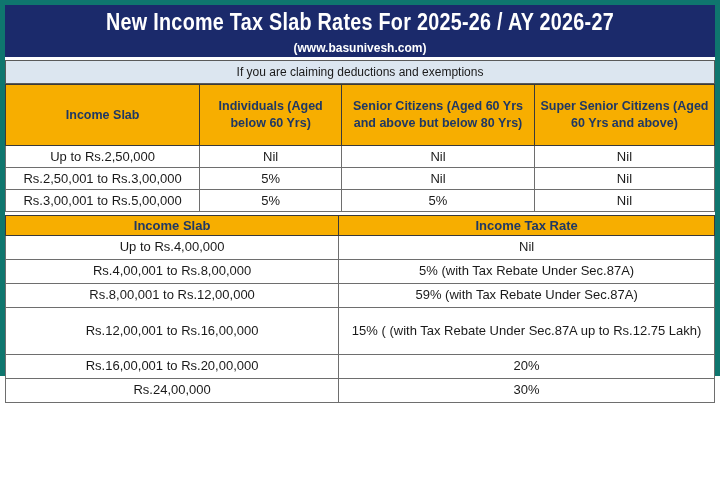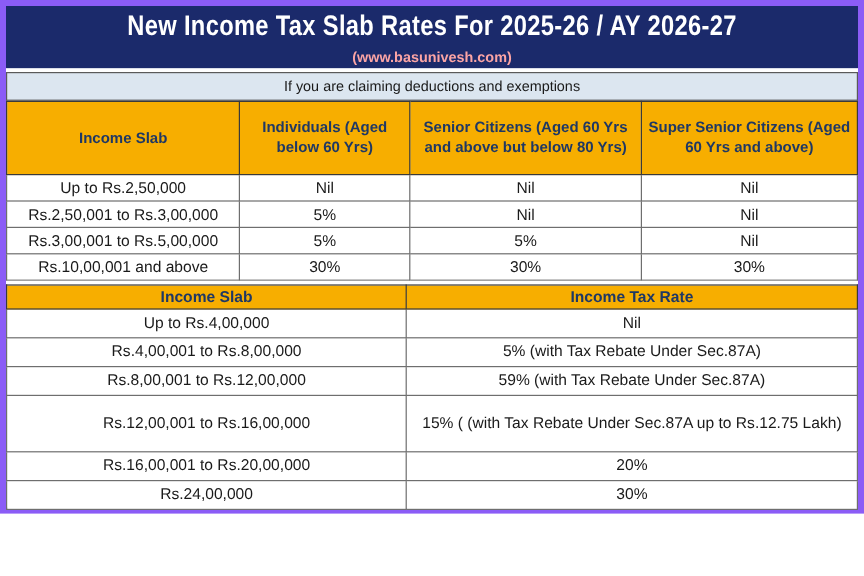--- a/index.html
+++ b/index.html
@@ -7,22 +7,22 @@
     padding: 0;
     width: 720px;
     height: 480px;
     overflow: hidden;
     background: #ffffff;
     font-family: "Liberation Sans", "DejaVu Sans", sans-serif;
   }
   .frame {
     box-sizing: border-box;
     width: 720px;
-    height: 428px;
-    border: 5px solid #8b5cf6;
+    height: 376px;
+    border: 5px solid #0f766e;
     background: #ffffff;
   }
   
   .title-bar {
     height: 52px;
     background: #1b2a6b;
     color: #ffffff;
     text-align: center;
     overflow: hidden;
   }
@@ -34,21 +34,21 @@
     letter-spacing: 0.3px;
     transform: scale(0.94, 1.12);
     transform-origin: center top;
     color: #ffffff;
   }
   .subtitle {
     display: block;
     margin-top: 8px;
     font-size: 12px;
     font-weight: 700;
-    color: #fca5a5;
+    color: #ffffff;
   }
   .gap { height: 3px; background: #ffffff; }
   
   .section-heading {
     box-sizing: border-box;
     border: 1px solid #5a5a5a;
     background: #dce6f0;
     color: #1a1a1a;
     text-align: center;
     font-size: 12px;
@@ -126,26 +126,20 @@
           <td>5%</td>
           <td>Nil</td>
           <td>Nil</td>
         </tr>
         <tr>
           <td>Rs.3,00,001 to Rs.5,00,000</td>
           <td>5%</td>
           <td>5%</td>
           <td>Nil</td>
         </tr>
-        <tr>
-          <td>Rs.10,00,001 and above</td>
-          <td>30%</td>
-          <td>30%</td>
-          <td>30%</td>
-        </tr>
       </tbody>
   </table>
 
   <div class="gap"></div>
 
 
   <table class="tax-table new-table">
     <colgroup>
       <col style="width:47%">
       <col style="width:53%">

